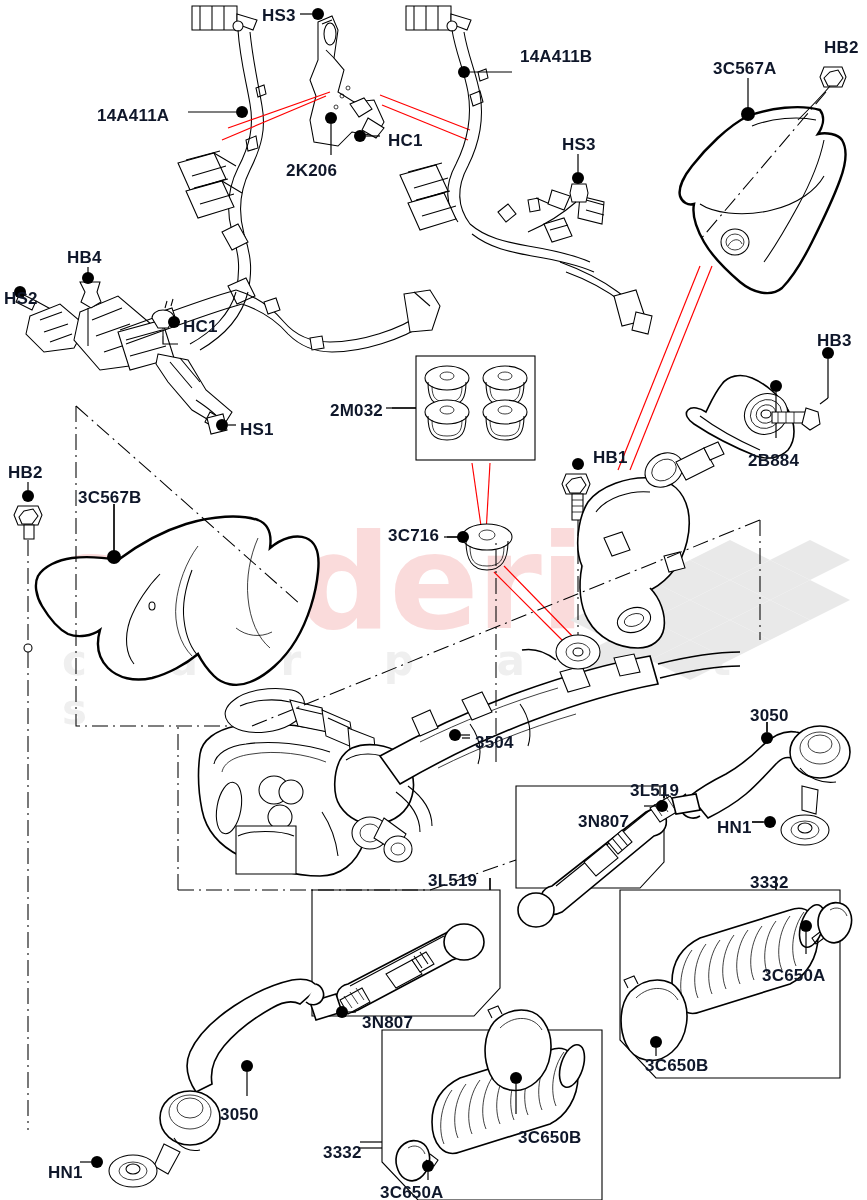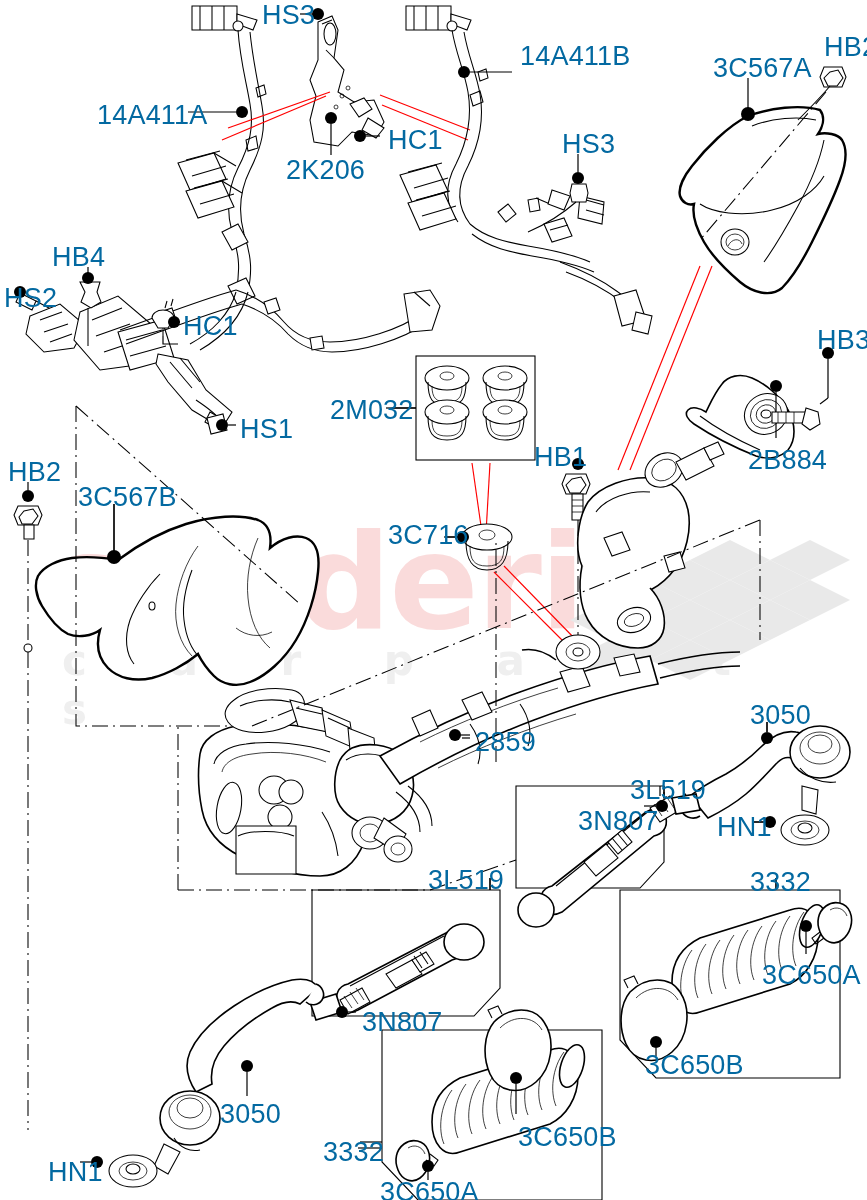--- a/index.html
+++ b/index.html
@@ -11,21 +11,21 @@
   .wm{position:absolute;pointer-events:none;user-select:none;}
   .wm-main{
     left:52px;top:505px;font-size:132px;font-weight:700;letter-spacing:-2px;
     color:#fadbdb;font-family:"DejaVu Sans","Liberation Sans",sans-serif;
   }
   .wm-sub{
     left:62px;top:636px;font-size:42px;font-weight:700;letter-spacing:34px;
     color:#efefef;font-family:"DejaVu Sans","Liberation Sans",sans-serif;
   }
   .lbl{
-    position:absolute;color:#0369a1;font-size:27px;font-weight:400;
+    position:absolute;color:#0f172a;font-size:17px;font-weight:700;
     letter-spacing:.2px;white-space:nowrap;line-height:21px;
     font-family:"Liberation Sans","DejaVu Sans",sans-serif;
   }
   svg{display:block;}
   .ln{stroke:#000;stroke-width:1.05;fill:none;}
   .ln2{stroke:#000;stroke-width:1.6;fill:none;}
   .ln3{stroke:#000;stroke-width:2.4;fill:none;}
   .thin{stroke:#000;stroke-width:.75;fill:none;}
   .wf{fill:#ffffff;}
   .red{stroke:#ff0000;stroke-width:1.15;fill:none;}
@@ -603,33 +603,33 @@
   </svg>
 
   <div class="lbl" style="left:262px;top:5px">HS3</div>
   <div class="lbl" style="left:520px;top:46px">14A411B</div>
   <div class="lbl" style="left:713px;top:58px">3C567A</div>
   <div class="lbl" style="left:824px;top:37px">HB2</div>
   <div class="lbl" style="left:97px;top:105px">14A411A</div>
   <div class="lbl" style="left:388px;top:130px">HC1</div>
   <div class="lbl" style="left:562px;top:134px">HS3</div>
   <div class="lbl" style="left:286px;top:160px">2K206</div>
-  <div class="lbl" style="left:52px;top:247px">HB4</div>
+  <div class="lbl" style="left:67px;top:247px">HB4</div>
   <div class="lbl" style="left:4px;top:288px">HS2</div>
   <div class="lbl" style="left:183px;top:316px">HC1</div>
   <div class="lbl" style="left:817px;top:330px">HB3</div>
   <div class="lbl" style="left:330px;top:400px">2M032</div>
   <div class="lbl" style="left:240px;top:419px">HS1</div>
-  <div class="lbl" style="left:534px;top:447px">HB1</div>
+  <div class="lbl" style="left:593px;top:447px">HB1</div>
   <div class="lbl" style="left:748px;top:450px">2B884</div>
   <div class="lbl" style="left:8px;top:462px">HB2</div>
   <div class="lbl" style="left:78px;top:487px">3C567B</div>
   <div class="lbl" style="left:388px;top:525px">3C716</div>
   <div class="lbl" style="left:750px;top:705px">3050</div>
-  <div class="lbl" style="left:475px;top:732px">2859</div>
+  <div class="lbl" style="left:475px;top:732px">3504</div>
   <div class="lbl" style="left:630px;top:780px">3L519</div>
   <div class="lbl" style="left:578px;top:811px">3N807</div>
   <div class="lbl" style="left:717px;top:817px">HN1</div>
   <div class="lbl" style="left:750px;top:872px">3332</div>
   <div class="lbl" style="left:428px;top:870px">3L519</div>
   <div class="lbl" style="left:762px;top:965px">3C650A</div>
   <div class="lbl" style="left:362px;top:1012px">3N807</div>
   <div class="lbl" style="left:645px;top:1055px">3C650B</div>
   <div class="lbl" style="left:220px;top:1104px">3050</div>
   <div class="lbl" style="left:518px;top:1127px">3C650B</div>

